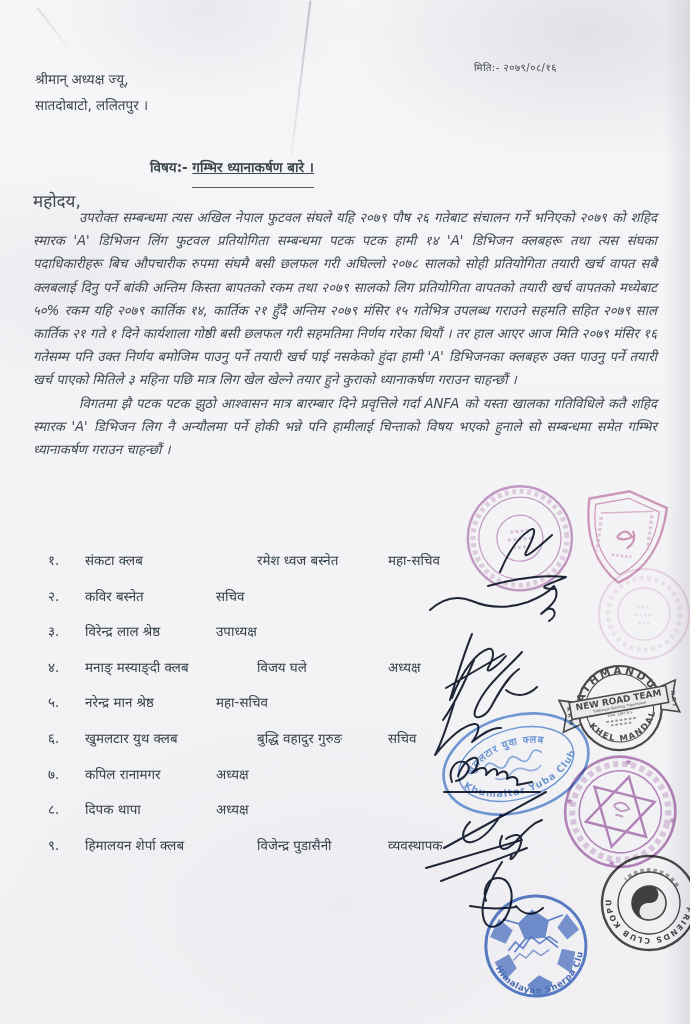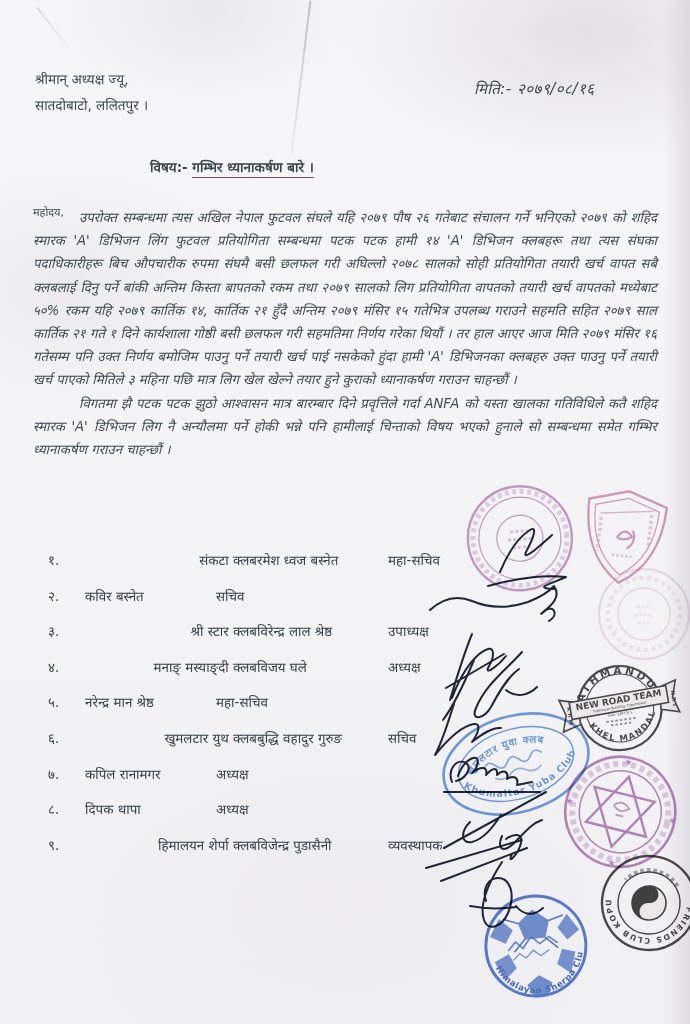--- a/index.html
+++ b/index.html
@@ -17,32 +17,32 @@
       linear-gradient(#f6f5f7,#f1f0f3);
   }
   .edge-shade { position:absolute; right:0; top:0; width:26px; height:100%;
     background:linear-gradient(to left, rgba(195,192,202,.40), rgba(195,192,202,0)); }
   .crease { position:absolute; background:linear-gradient(to bottom, rgba(150,150,165,.55), rgba(150,150,165,.1)); }
   .crease.c1 { left:300px; top:0; width:2px; height:155px; transform:rotate(7deg); }
   .crease.c2 { left:52px; top:2px; width:1.5px; height:52px; transform:rotate(-38deg); opacity:.5; }
 
   .txt { position:absolute; white-space:nowrap; }
   .recipient { left:35px; top:66px; line-height:26px; font-size:13.5px; }
-  .date { left:474px; top:78px; font-size:15px; letter-spacing:.5px;font-style:italic; }
+  .date { left:474px; top:60px; font-size:10px; letter-spacing:.5px; }
   .subject { left:150px; top:158px; font-size:13.5px; font-weight:bold; }
-  .subject .u { border-bottom:1.6px solid #6b5560; padding-bottom:2px; }
-  .salutation { left:33px; top:204px; font-size:11px; }
+  .subject .u { border-bottom:1.6px solid #6b5560; padding-bottom:12px;text-decoration:underline; }
+  .salutation { left:33px; top:189px; font-size:17px; }
   .bodytext { position:absolute; left:33px; top:206px; width:624px;
     font-size:13.2px; line-height:23.2px; text-align:justify; color:#3f4a52; }
   .bodytext p { text-indent:46px; white-space:normal;font-style:italic; }
 
   .siglist { position:absolute; left:48px; top:551px; width:560px; font-size:13.4px; color:#36424c; }
   .sigrow { display:flex; margin-bottom:17.6px; align-items:baseline; }
   .sigrow .sn   { width:37px; }
-  .sigrow .club { width:172px;text-align:right; }
+  .sigrow .club { width:172px; }
   .sigrow .person { width:131px; }
   .sigrow .role { width:110px; }
 
   .stamp { position:absolute; mix-blend-mode:multiply; }
   .inkoverlay { position:absolute; left:0; top:0; width:690px; height:1024px;
     mix-blend-mode:multiply; pointer-events:none; }
   svg text { font-family:"DejaVu Sans","Liberation Sans",sans-serif; }
 </style>
 </head>
 <body>
@@ -78,21 +78,20 @@
       <span class="person">रमेश ध्वज बस्नेत</span>
       <span class="role">महा-सचिव</span>
     </div>
     <div class="sigrow">
       <span class="sn">२.</span>
       <span class="person">कविर बस्नेत</span>
       <span class="role">सचिव</span>
     </div>
     <div class="sigrow">
       <span class="sn">३.</span>
-      <span class="club">श्री स्टार क्लब</span>
       <span class="person">विरेन्द्र लाल श्रेष्ठ</span>
       <span class="role">उपाध्यक्ष</span>
     </div>
     <div class="sigrow">
       <span class="sn">४.</span>
       <span class="club">मनाङ् मस्याङ्दी क्लब</span>
       <span class="person">विजय घले</span>
       <span class="role">अध्यक्ष</span>
     </div>
     <div class="sigrow">

